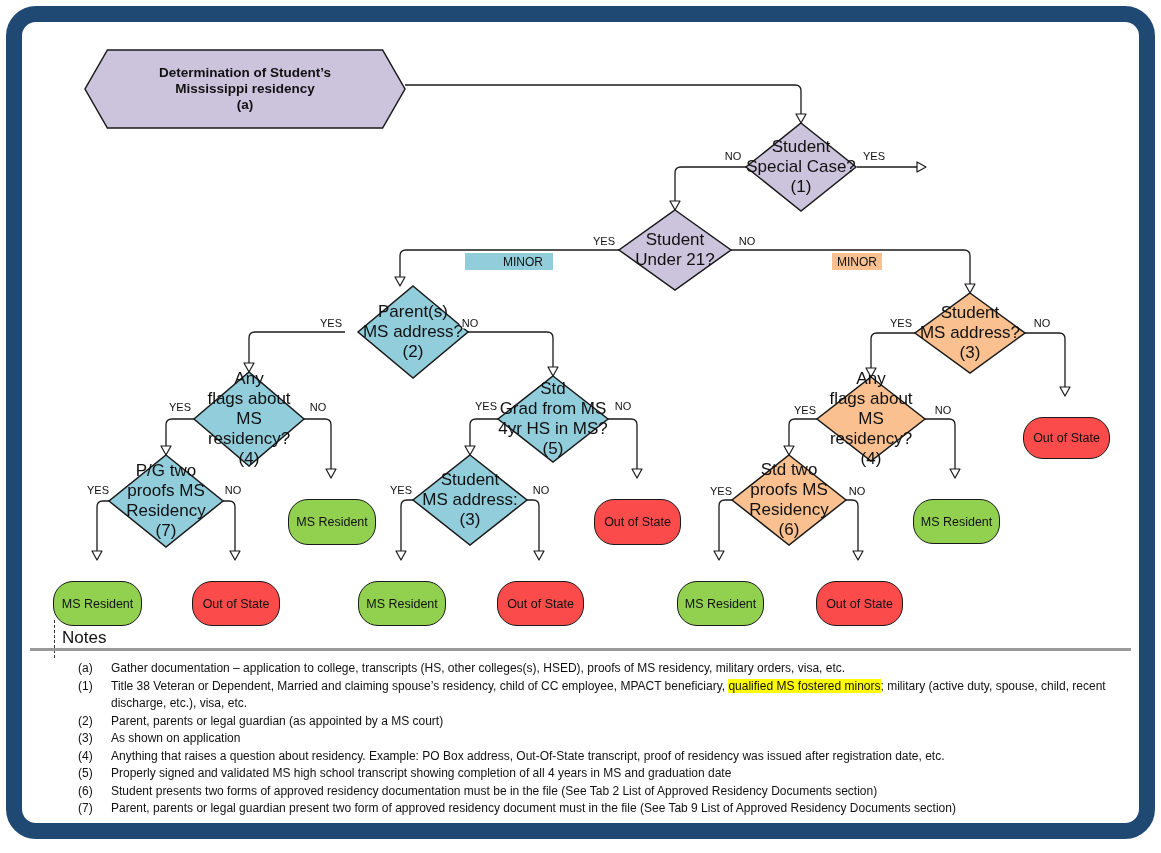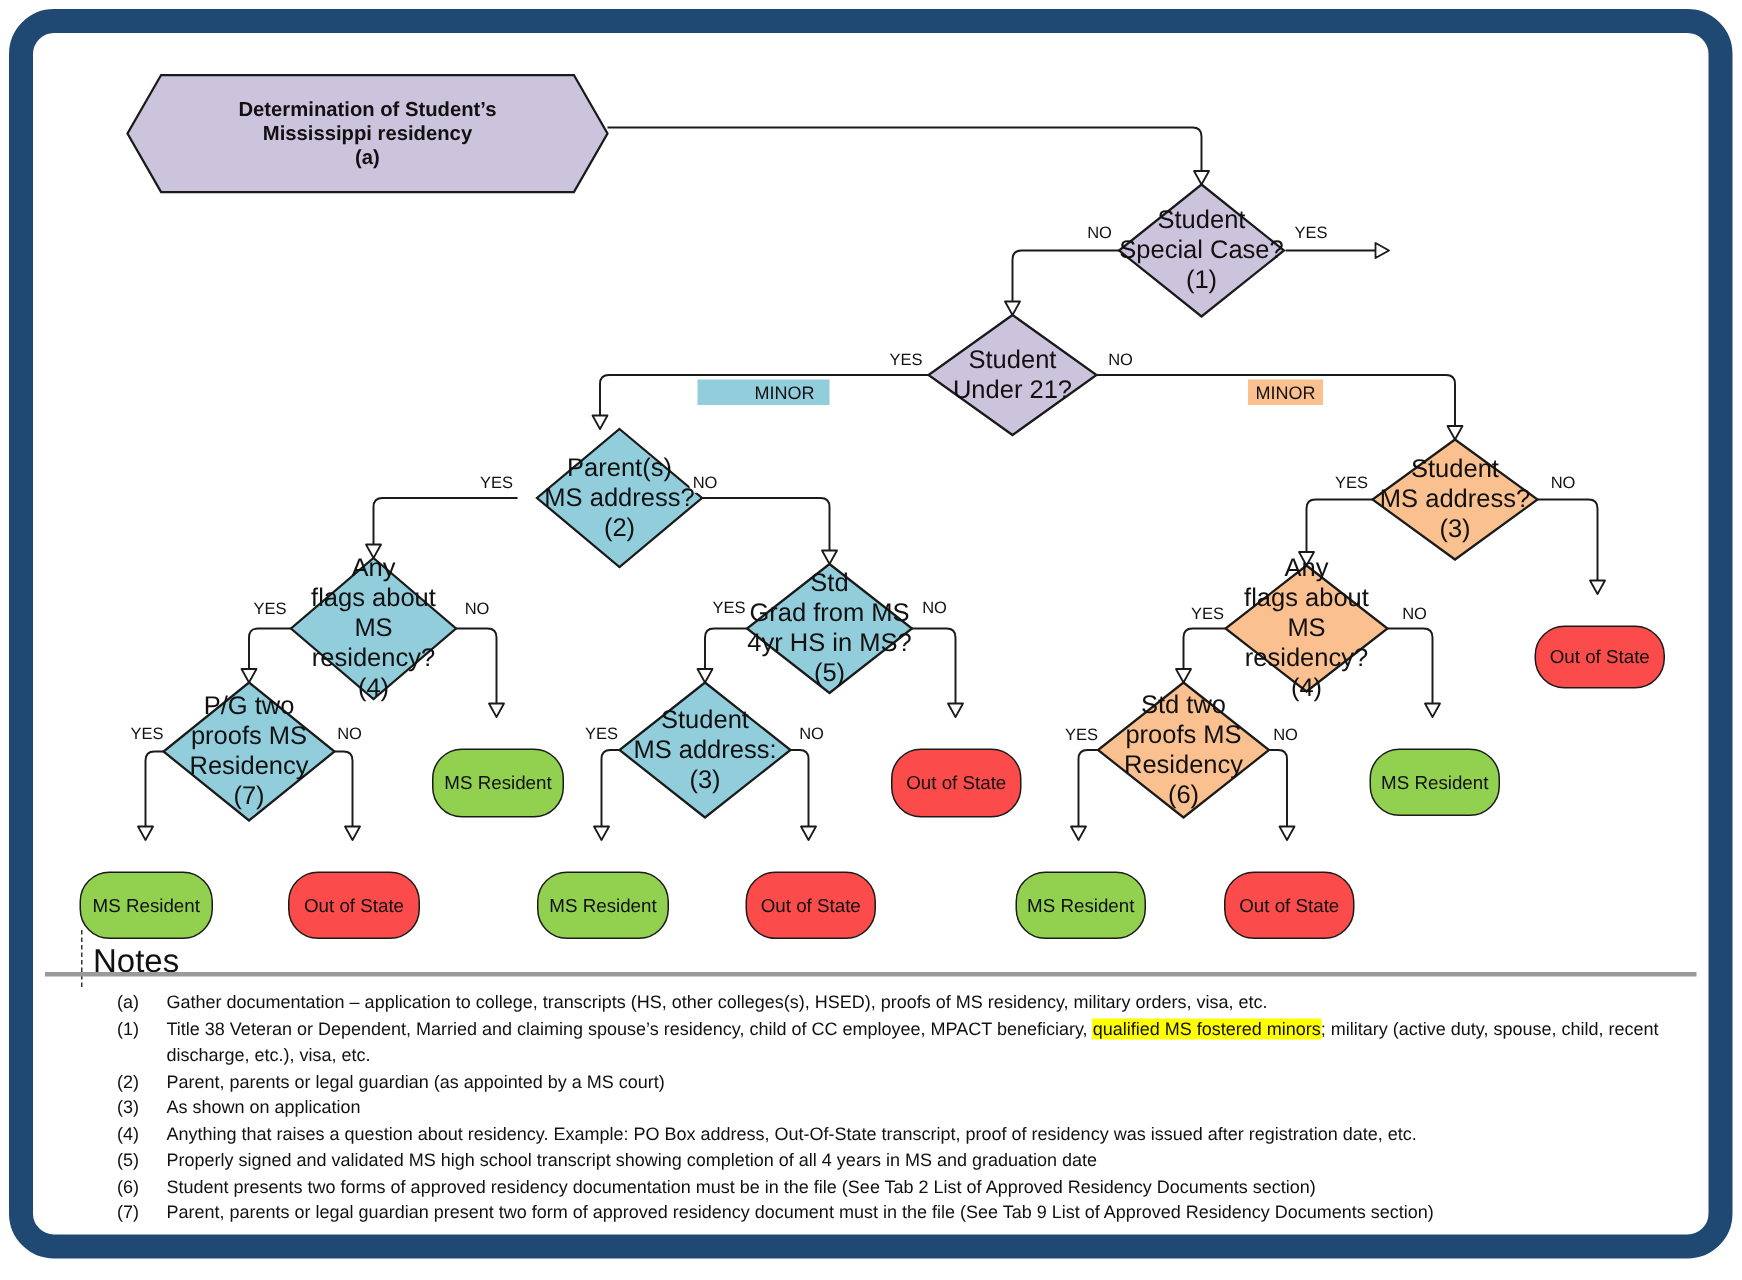--- a/index.html
+++ b/index.html
@@ -27,21 +27,21 @@
   .terminal.green{background:#92D050;}
   .terminal.red{background:#FB4B4B;}
 
   .badge{position:absolute;display:flex;align-items:center;justify-content:center;
          font-size:12px;color:#111;}
   .badge.minor{background:#92CDDC;padding-left:28px;} .badge.adult{background:#FAC090;}
 
   .edge-label{position:absolute;transform:translate(-50%,-50%);font-size:11px;background:#fff;
               padding:0 2px;line-height:1;}
 
-  #notes-heading{position:absolute;left:62px;top:628px;font-size:22px;text-align:right;}
+  #notes-heading{position:absolute;left:62px;top:628px;font-size:17px;text-align:right;}
   #notes-dash{position:absolute;left:54px;top:620px;height:38px;border-left:1.5px dashed #333;}
   #notes-rule{position:absolute;left:30px;top:648px;width:1101px;height:3px;background:#9A9A9A;}
   #notes-list{position:absolute;left:78px;top:660px;width:1062px;font-size:12px;line-height:17.5px;}
   .note-row{display:flex;}
   .note-key{width:33px;flex:0 0 33px;}
   .note-text{flex:1;}
   .hl{background:#FFFF00;text-align:center;}
 </style>
 </head>
 <body>

